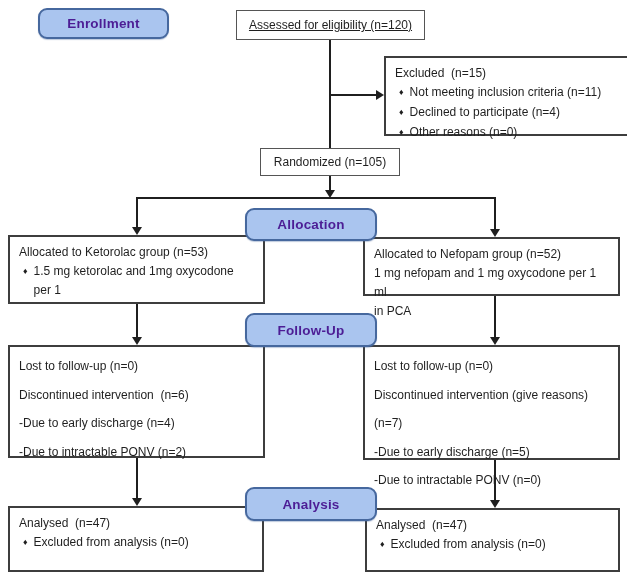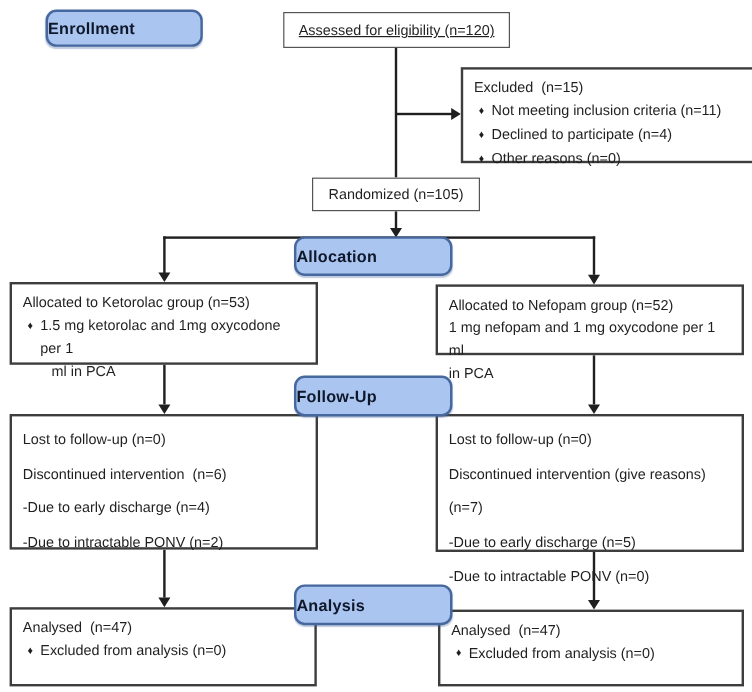--- a/index.html
+++ b/index.html
@@ -2,23 +2,23 @@
 <html><head>
 <meta charset="utf-8">
 <style>
   html,body{margin:0;padding:0;background:#ffffff;}
   #canvas{
     position:relative;width:627px;height:577px;background:#ffffff;
     font-family:"Liberation Sans","DejaVu Sans",sans-serif;
     color:#1f1f1f;font-size:12px;overflow:hidden;
   }
   .stage-label{
-    position:absolute;display:flex;align-items:center;
+    position:absolute;display:flex;align-items:center;justify-content:center;
     background:#aac5ef;border:2px solid #46689e;border-radius:9px;
-    color:#0f172a;font-weight:bold;font-size:13.5px;
+    color:#4c1d95;font-weight:bold;font-size:13.5px;
     box-shadow:0 1px 1px rgba(70,104,158,.35);
     z-index:5;letter-spacing:.2px;
   }
   .fbox{
     position:absolute;background:#ffffff;border:2px solid #3d3d3d;
     box-sizing:border-box;z-index:2;
   }
   .fbox.thin{border:1.5px solid #555555;}
   .center{display:flex;align-items:center;justify-content:center;text-align:center;}
   .pad{padding:6px 9px;}
@@ -42,21 +42,21 @@
   .fu-line{line-height:28.5px;white-space:pre-wrap;}
 </style>
 </head>
 <body>
 
 <div id="canvas">
 
   <div class="stage-label" style="left:38px;top:8px;width:127px;height:27px;">
     <span>Enrollment</span>
   </div>
-  <div class="stage-label" style="left:245px;top:197px;width:128px;height:29px;">
+  <div class="stage-label" style="left:245px;top:208px;width:128px;height:29px;">
     <span>Allocation</span>
   </div>
   <div class="stage-label" style="left:245px;top:313px;width:128px;height:30px;">
     <span>Follow-Up</span>
   </div>
   <div class="stage-label" style="left:245px;top:487px;width:128px;height:30px;">
     <span>Analysis</span>
   </div>
 
   <div class="line" style="left:329px;top:40px;width:2px;height:108px;"></div>
@@ -105,21 +105,20 @@
   <div class="fbox thin center" style="left:260px;top:148px;width:140px;height:28px;">
     <span class="t">Randomized (n=105)</span>
   </div>
 
   <div class="fbox pad" style="left:8px;top:235px;width:257px;height:69px;">
     <div class="t" style="line-height:19px;">Allocated to Ketorolac group (n=53)</div>
     <div class="row">
       <span class="bullet">♦</span>
       <span class="t">1.5 mg ketorolac and 1mg oxycodone per 1</span>
     </div>
-    <div class="cont t">ml in PCA</div>
   </div>
 
   <div class="fbox pad" style="left:363px;top:237px;width:257px;height:59px;">
     <div class="t" style="line-height:19px;">Allocated to Nefopam group (n=52)</div>
     <div class="t" style="line-height:19px;">1 mg nefopam and 1 mg oxycodone per 1 ml</div>
     <div class="t" style="line-height:19px;">in PCA</div>
   </div>
 
   <div class="fbox" style="left:8px;top:345px;width:257px;height:113px;padding:5px 9px;">
     <div class="fu-line">Lost to follow-up (n=0)</div>

